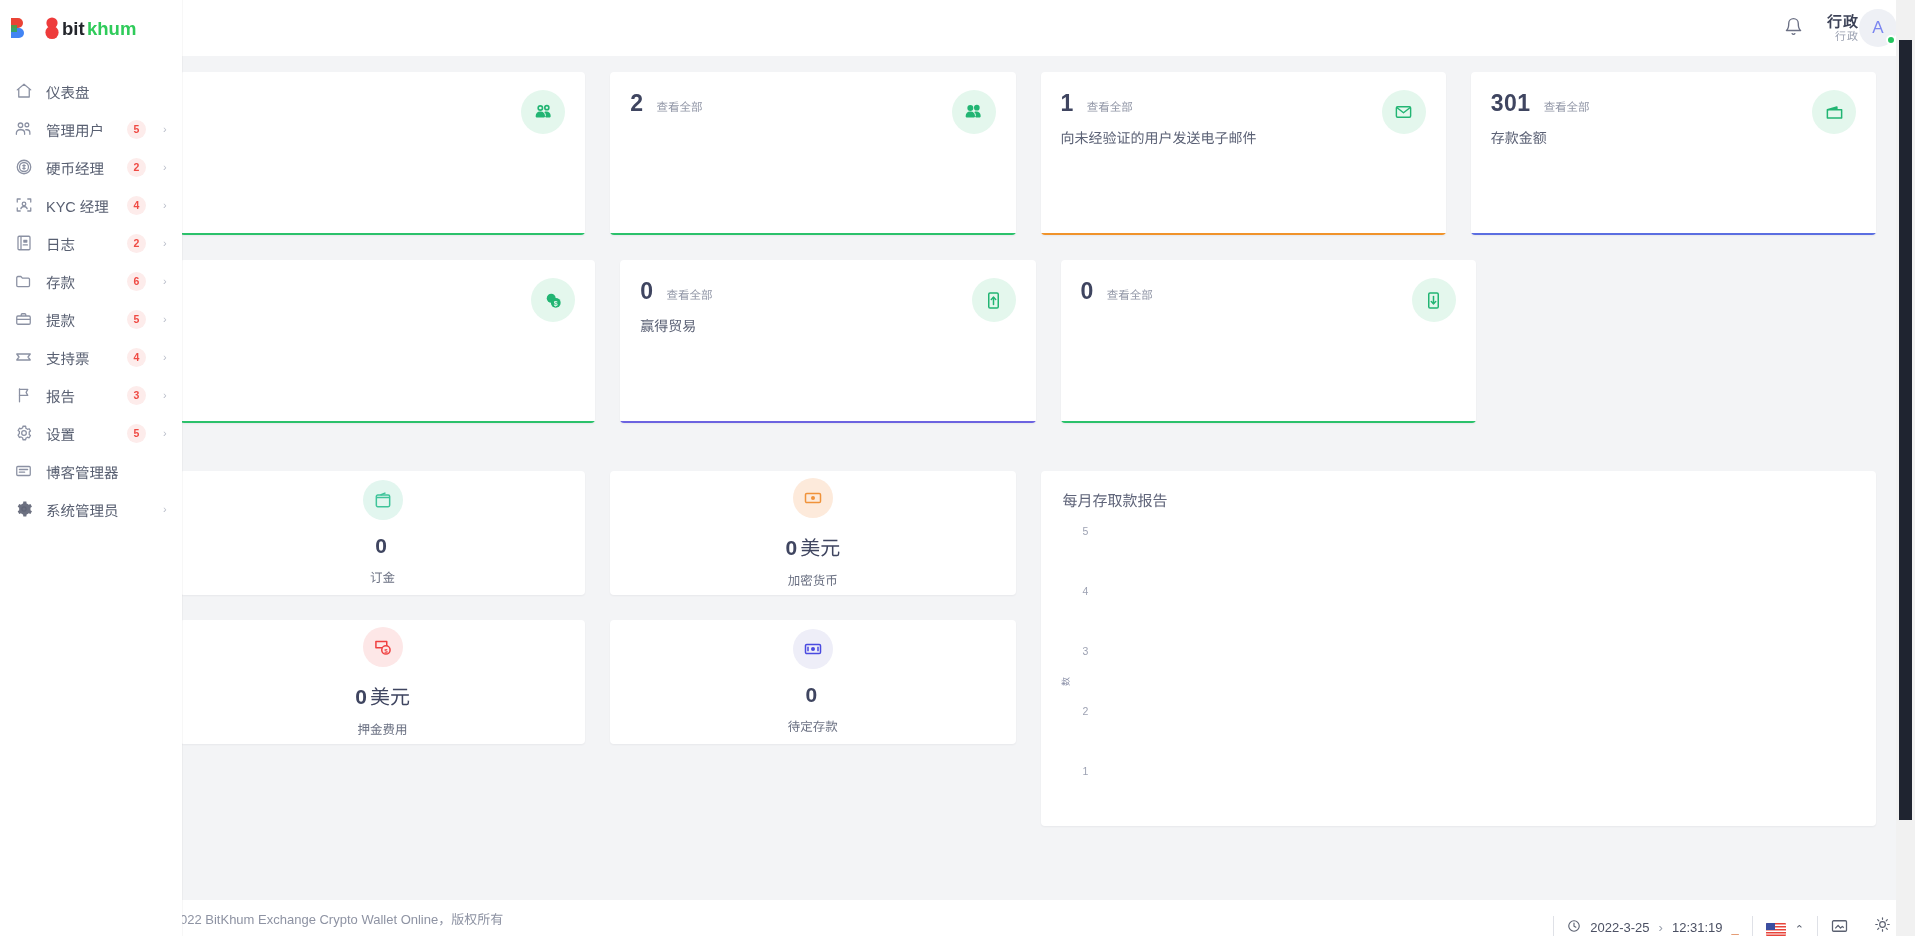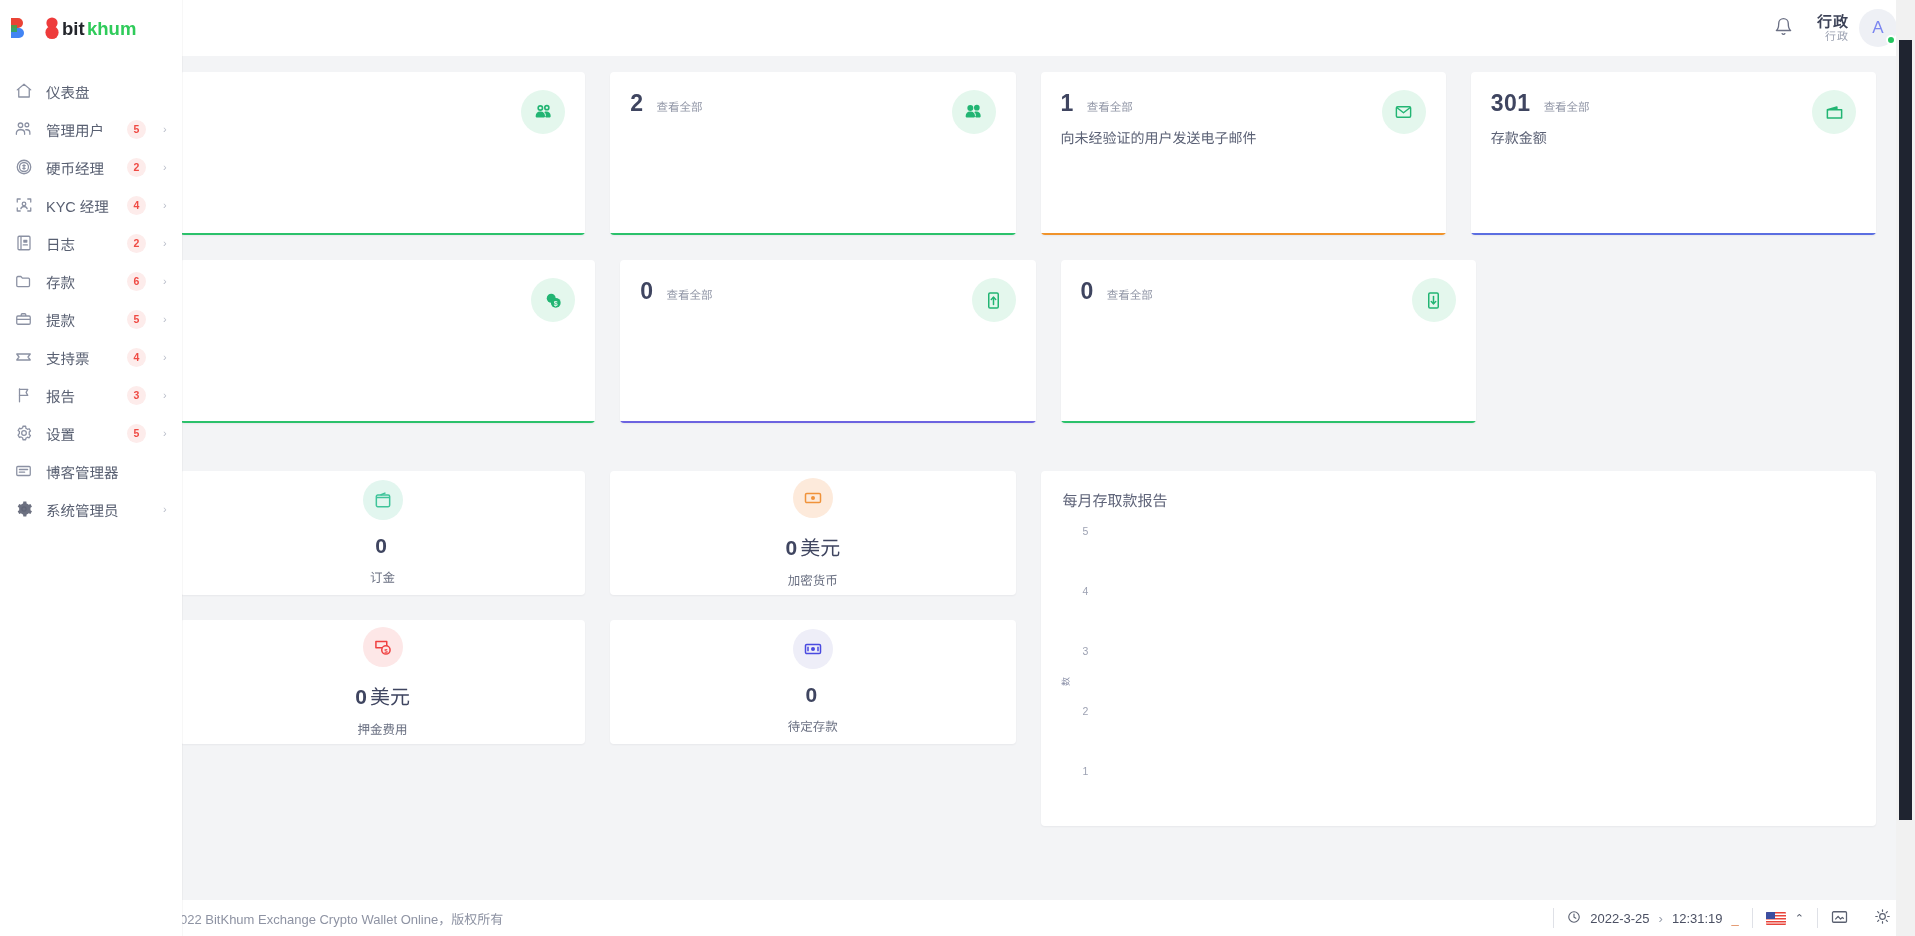--- a/index.html
+++ b/index.html
@@ -20,21 +20,21 @@
     z-index: 40;
   }
   .topbar-right {
     position: absolute; right: 18px; top: 0; height: 56px;
     display: flex; align-items: center; gap: 18px;
   }
   .bell-btn {
     width: 30px; height: 30px; display:flex; align-items:center; justify-content:center;
     color:#6b7084; cursor:pointer;
   }
-  .user-block { display:flex; align-items:center; gap:10px; cursor:pointer; }
+  .user-block { display:flex; align-items:center; cursor:pointer; }
   .user-text { text-align:right; line-height:1.15; }
   .user-name { font-size: 15px; font-weight: 700; color:#3c4257; letter-spacing:1px; }
   .user-role { font-size: 11px; color:#9aa0b0; letter-spacing:1px; }
   .avatar {
     width: 38px; height: 38px; border-radius: 50%;
     background: #eef0f5; color:#7b86f0; font-size:17px;
     display:flex; align-items:center; justify-content:center;
     position: relative; font-weight:500;
   }
   .avatar .dot {
@@ -135,21 +135,21 @@
   
   .footer {
     position:absolute; left: 0; bottom: 0; width: 1896px; height: 36px;
     background:#ffffff; display:flex; align-items:center;
     padding-left: 180px; font-size: 13px; color:#8e93a3;
   }
 
   
   .taskbar {
     position:absolute; left:0; bottom:0; width:1915px; height:36px;
-    display:flex; align-items:center; justify-content:flex-end;
+    display:flex; align-items:flex-end; justify-content:flex-end;
     gap: 0px; padding-right: 10px; font-size:13px; color:#4b5063;
     z-index: 60; pointer-events:none; background: transparent;
   }
   .tb-group { display:flex; align-items:center; gap:9px; padding: 0 13px; pointer-events:auto; cursor:pointer;}
   .tb-sep { width:1px; height:20px; background:#dfe1e7; }
   .tb-flag { width:20px; height:13px; border-radius:1px; overflow:hidden; display:block; }
 
   
   .vscroll {
     position:absolute; right:0; top:0; width: 19px; height:936px;
@@ -441,20 +441,21 @@
               </svg>
           </div>
           <div class="accent" style="background:#2bc16b"></div>
         </div>
 
         <div class="stat-card">
           <div class="stat-head">
             <span class="stat-num">0</span>
             <span class="stat-link">查看全部</span>
           </div>
+          <div class="stat-label">赢得贸易</div>
           <div class="stat-ico" style="background:#e4f7ed;color:#22b573">
             <svg width="19" height="21" viewBox="0 0 24 24" fill="none" stroke="currentColor" stroke-width="1.9" stroke-linecap="round" stroke-linejoin="round">
                 <rect x="6" y="2.5" width="12" height="19" rx="1.6"></rect>
                 <path d="M12 17V8"></path>
                 <path d="M9.2 10.8 12 7.9l2.8 2.9"></path>
               </svg>
           </div>
           <div class="accent" style="background:#6c63e0"></div>
         </div>
 

